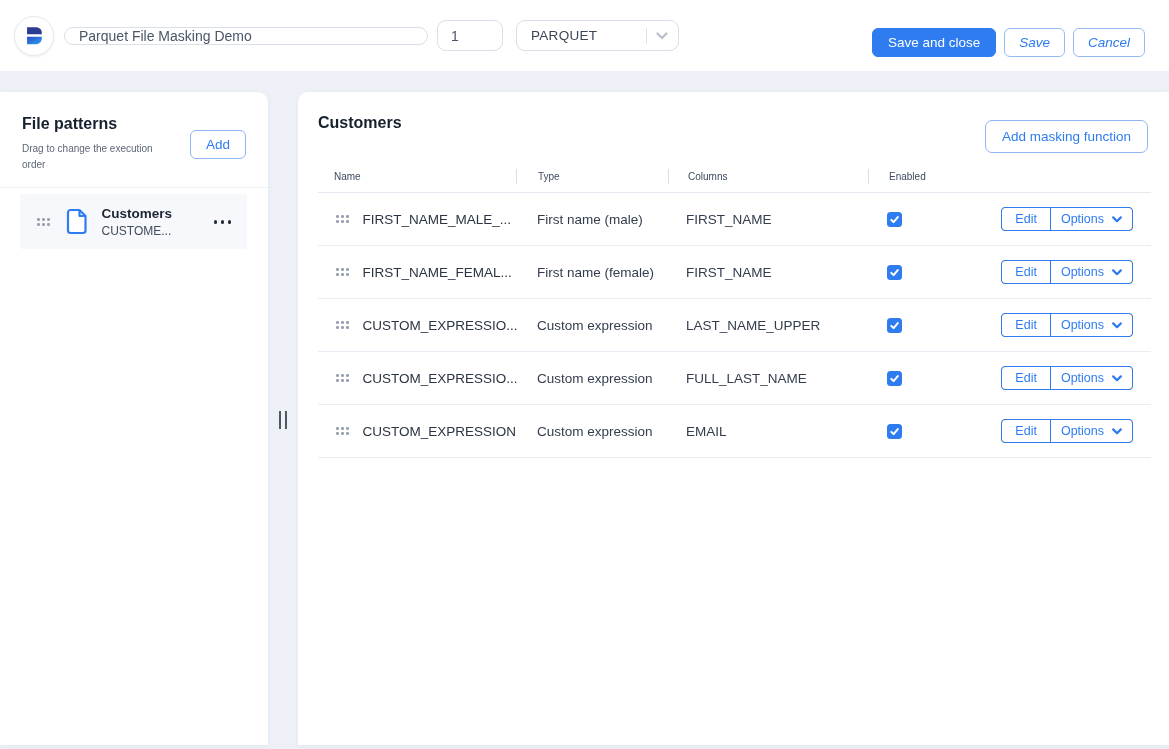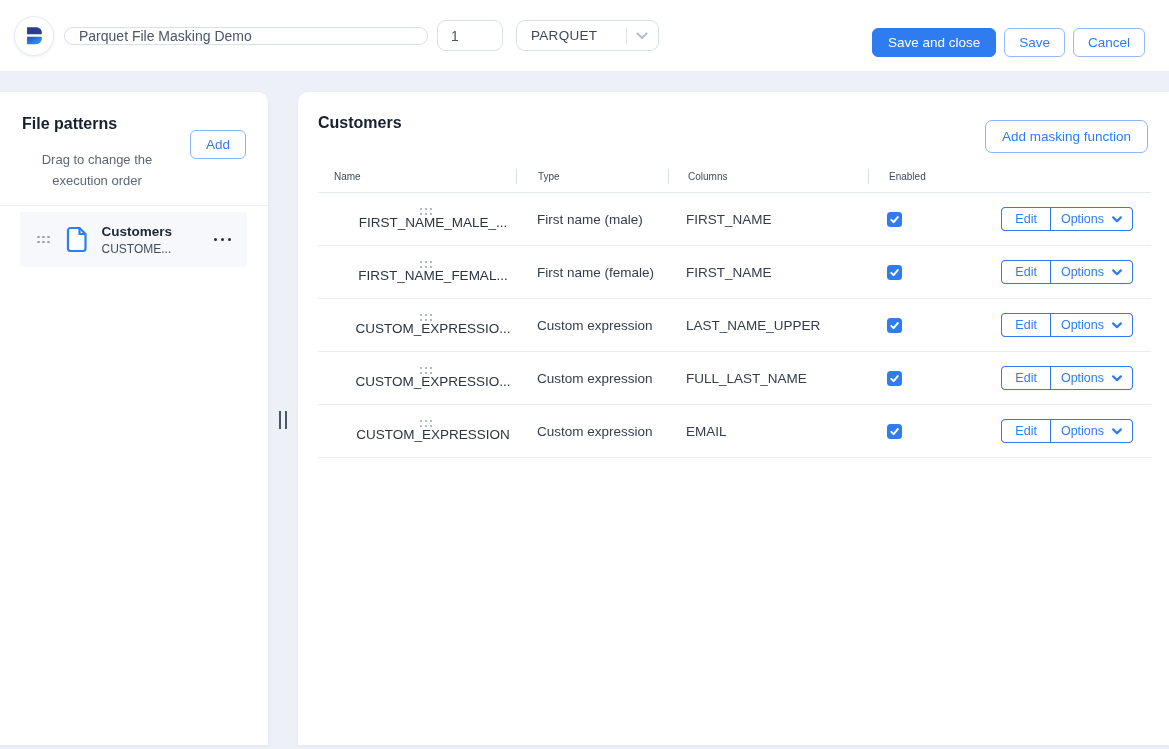--- a/index.html
+++ b/index.html
@@ -31,37 +31,37 @@
     outline:none; background:#fff;
   }
   .num-input {
     margin-left:9px; width:66px; height:31px;
     border:1px solid #d9e0e9; border-radius:9px;
     padding:0 13px; font-size:14px; color:#4a5568;
     font-family:"Liberation Sans", sans-serif;
     outline:none; background:#fff;
   }
   .select {
-    margin-left:13px; width:143px; height:31px;
+    margin-left:13px; width:163px; height:31px;
     border:1px solid #d9e0e9; border-radius:9px;
     display:flex; align-items:center;
     padding:0 10px 0 14px; cursor:pointer; background:#fff;
   }
   .select .sel-value { font-size:13.5px; color:#3d4657; letter-spacing:0.3px; }
   .select .sel-div { width:1px; height:16px; background:#dde3ea; margin-left:auto; margin-right:9px; }
   .spacer { flex:1; }
   .btn { height:29px; border-radius:6px; font-size:13.5px; cursor:pointer;
          font-family:"Liberation Sans", sans-serif;margin-top:14px; }
   .btn-primary {
     background:#2e7cf0; color:#fff; border:1px solid #2e7cf0;
     padding:0 15px; margin-right:8px;
   }
   .btn-outline {
     background:#fff; color:#2e7cf0; border:1px solid #96b9f4;
-    padding:0 14px; margin-right:8px;
+    padding:0 14px; margin-right:8px;font-style:italic;
   }
   .btn-outline:last-child { margin-right:0; }
 
   
   .content { display:flex; height:653px; margin-top:21px; }
   .sidebar {
     width:268px; background:#fff; border-radius:0 10px 0 0;
     box-shadow:0 1px 4px rgba(25,39,60,0.05);
     flex:0 0 auto; position:relative;
   }
@@ -74,21 +74,21 @@
   }
   .main {
     flex:1; background:#fff; border-radius:10px 0 0 0;
     box-shadow:0 1px 4px rgba(25,39,60,0.05);
     position:relative; padding:22px 18px 0 20px;
   }
 
   
   .sb-head { padding:23px 22px 14px 22px; position:relative; }
   .sb-title { font-size:16px; font-weight:700; color:#16202e; }
-  .sb-sub { font-size:13px; color:#5c6775; line-height:1.62; margin-top:16px; width:150px;text-align:center; }
+  .sb-sub { font-size:10px; color:#5c6775; line-height:1.62; margin-top:8px; width:150px; }
   .sb-add {
     position:absolute; top:38px; right:22px;
     background:#fff; color:#2e7cf0; border:1px solid #8fb4f3;
     border-radius:6px; padding:6px 15px; font-size:13.5px; cursor:pointer;
     font-family:"Liberation Sans", sans-serif;
   }
   .sb-list { border-top:1px solid #eef1f5; padding-top:6px; }
   .sb-item {
     margin:0 21px 0 20px; height:55px; background:#f6f8fb;
     border-radius:3px; display:flex; align-items:center;
@@ -123,21 +123,21 @@
   .c4 { flex:1; }
   .th { font-size:10px; color:#3d4a5e; font-weight:500; }
   .thead .c1 .th { padding-left:16px; }
   .thead .c2 .th { padding-left:21px; }
   .thead .c3 .th { padding-left:19px; }
   .thead .c4 .th { padding-left:20px; }
   .vdiv { width:1px; height:15px; background:#d8dee7; flex:0 0 auto; }
   .thead .c2, .thead .c3, .thead .c4 { position:relative; }
 
   .trow { display:flex; align-items:center; height:53px; border-bottom:1px solid #e9edf3; }
-  .trow .c1 { padding-left:18px;flex-direction:column; }
+  .trow .c1 { padding-left:18px; }
   .row-name { margin-left:14px; font-size:13.5px; color:#2b3442; white-space:nowrap; }
   .row-type, .row-cols { font-size:13.5px; color:#333d4d; white-space:nowrap; }
   .trow .c2 { padding-left:21px; }
   .trow .c3 { padding-left:19px; }
   .trow .c4 { padding-left:21px; padding-right:18px; }
   .checkbox {
     width:15px; height:15px; background:#2e7cf0; border-radius:3.5px;
     display:flex; align-items:center; justify-content:center; cursor:pointer;
     flex:0 0 auto;
   }

